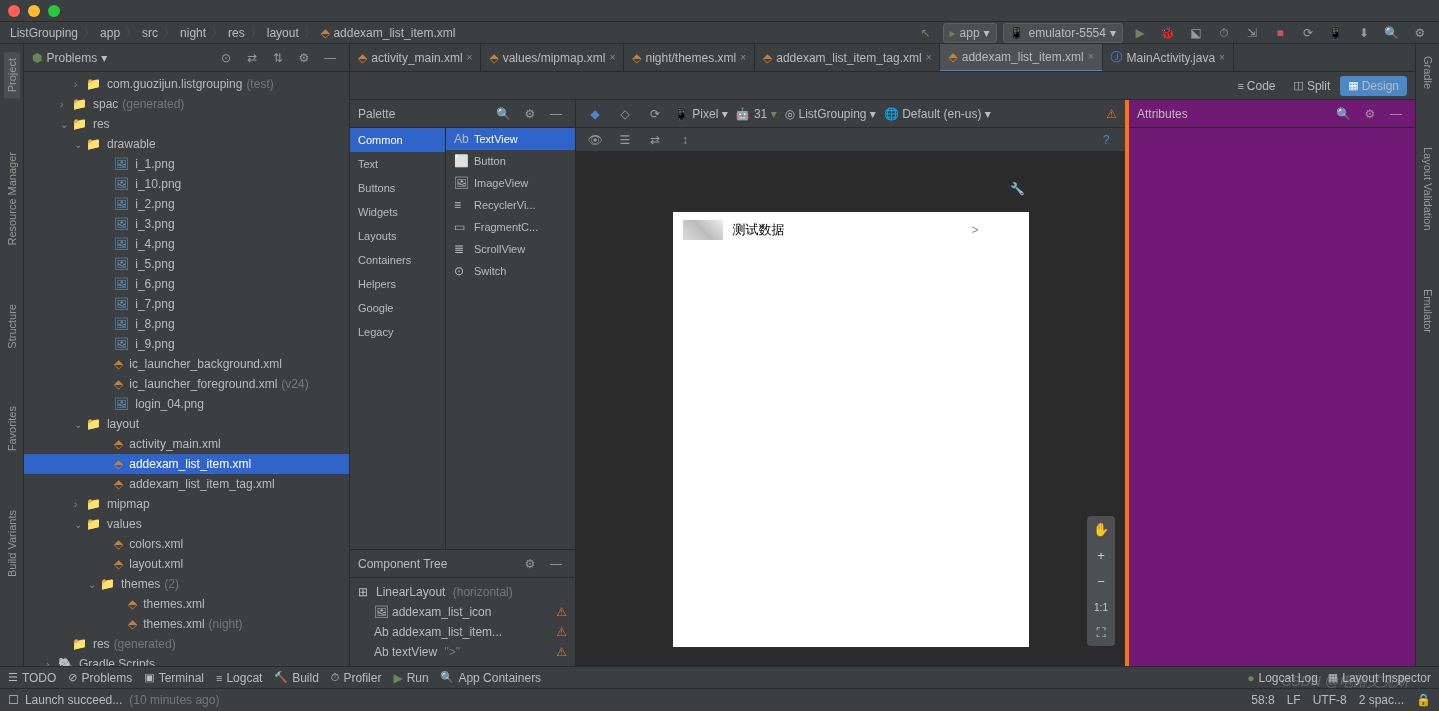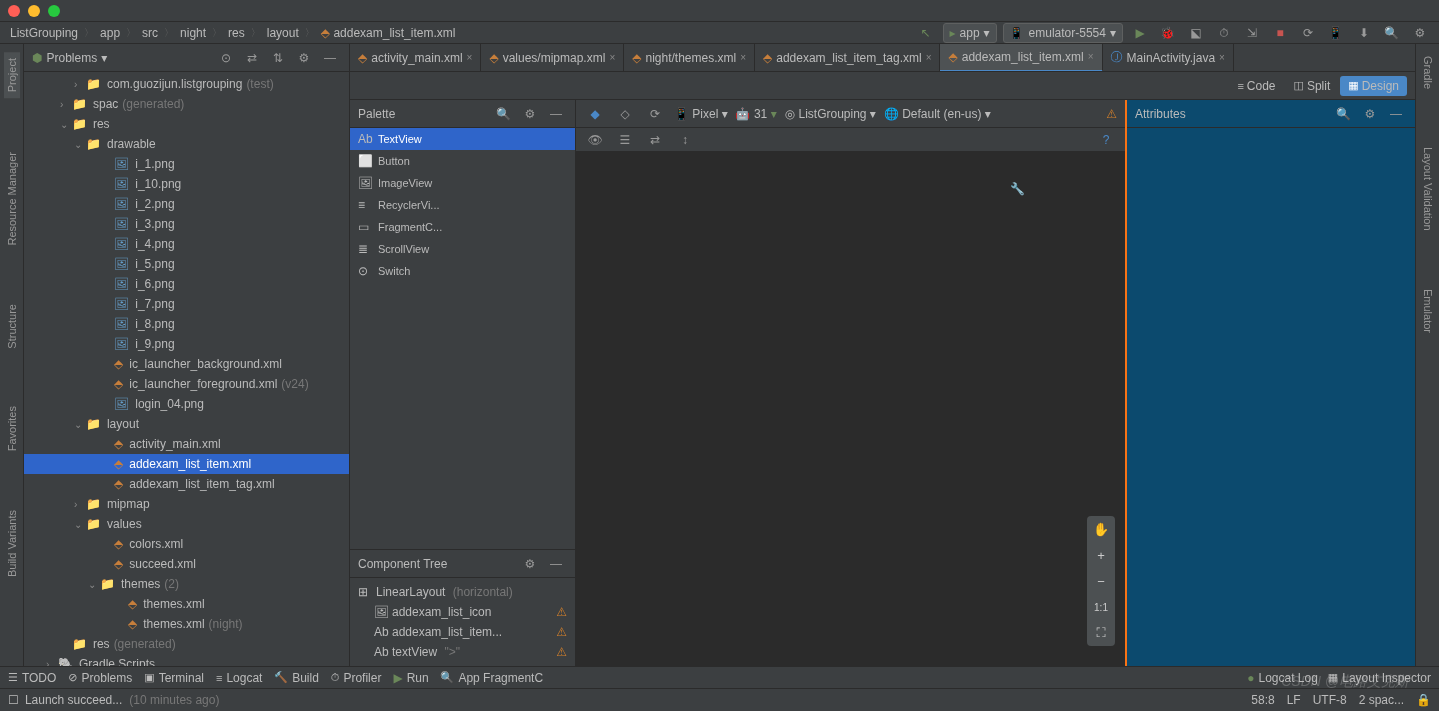--- a/index.html
+++ b/index.html
@@ -59,21 +59,21 @@
 .canvas-toolbar{height:28px;background:#3c3f41;display:flex;align-items:center;padding:0 8px;gap:8px;border-bottom:1px solid #2b2b2b;font-size:11px}
 .canvas-toolbar2{height:24px;background:#3c3f41;display:flex;align-items:center;padding:0 8px;gap:8px;border-bottom:1px solid #2b2b2b}
 .preview-wrap{flex:1;display:flex;align-items:flex-start;justify-content:center;padding-top:60px;position:relative}
 .device{width:356px;height:435px;background:#fff;position:relative}
 .device-row{display:flex;align-items:center;padding:8px 10px;gap:10px}
 .device-img{width:40px;height:20px;background:linear-gradient(45deg,#ddd,#bbb,#eee)}
 .device-text{color:#000;font-size:13px}
 .device-arrow{margin-left:auto;color:#888;margin-right:40px}
 .zoom-ctrl{position:absolute;right:10px;bottom:20px;background:#4c5052;border-radius:4px;display:flex;flex-direction:column}
 .zoom-btn{width:28px;height:26px;display:flex;align-items:center;justify-content:center;cursor:pointer;font-size:13px;color:#ccc}
-.attrs{width:290px;background:#0c4a6e;border-left:2px solid #f97316}
+.attrs{width:290px;background:#701a75;border-left:4px solid #f97316}
 .bottom-bar{height:22px;background:#3c3f41;border-top:1px solid #2b2b2b;display:flex;align-items:center;padding:0 8px;gap:12px}
 .bb-item{display:flex;align-items:center;gap:4px;cursor:pointer;font-size:11px}
 .bb-right{margin-left:auto;display:flex;gap:10px;align-items:center}
 .status-bar{height:22px;background:#3c3f41;border-top:1px solid #2b2b2b;display:flex;align-items:center;padding:0 8px;font-size:11px}
 .status-right{margin-left:auto;display:flex;gap:12px}
 .green{color:#6a8759}
 .watermark{position:absolute;bottom:20px;right:30px;color:rgba(200,200,200,0.3);font-size:14px;font-style:italic;pointer-events:none}
 </style>
 </head>
 <body>
@@ -271,21 +271,21 @@
           <span class="ti-label">values</span>
         </div>
         <div class="tree-item" style="padding-left: 78px;">
           <span class="ti-arrow"></span>
           <span class="ti-icon" style="color:#c67e3b">⬘</span>
           <span class="ti-label">colors.xml</span>
         </div>
         <div class="tree-item" style="padding-left: 78px;">
           <span class="ti-arrow"></span>
           <span class="ti-icon" style="color:#c67e3b">⬘</span>
-          <span class="ti-label">succeed.xml</span>
+          <span class="ti-label">layout.xml</span>
         </div>
         <div class="tree-item" style="padding-left: 64px;">
           <span class="ti-arrow">⌄</span>
           <span class="ti-icon" style="color:#87939a">📁</span>
           <span class="ti-label">themes</span>
           <span class="ti-dim">(2)</span>
         </div>
         <div class="tree-item" style="padding-left: 92px;">
           <span class="ti-arrow"></span>
           <span class="ti-icon" style="color:#c67e3b">⬘</span>
@@ -355,20 +355,31 @@
         <div style="flex:1;display:flex;flex-direction:column">
           <div class="panel-head">
             <span>Palette</span>
             <div class="panel-icons">
               <span class="icon-btn">🔍</span>
               <span class="icon-btn">⚙</span>
               <span class="icon-btn">—</span>
             </div>
           </div>
           <div class="palette-body">
+            <div class="pal-cats" id="pal-cats">
+                <div class="pal-cat active">Common</div>
+                <div class="pal-cat">Text</div>
+                <div class="pal-cat">Buttons</div>
+                <div class="pal-cat">Widgets</div>
+                <div class="pal-cat">Layouts</div>
+                <div class="pal-cat">Containers</div>
+                <div class="pal-cat">Helpers</div>
+                <div class="pal-cat">Google</div>
+                <div class="pal-cat">Legacy</div>
+              </div>
             <div class="pal-items" id="pal-items">
                 <div class="pal-item sel"><span style="width:16px;display:inline-block">Ab</span>TextView</div>
                 <div class="pal-item"><span style="width:16px;display:inline-block">⬜</span>Button</div>
                 <div class="pal-item"><span style="width:16px;display:inline-block">🖼</span>ImageView</div>
                 <div class="pal-item"><span style="width:16px;display:inline-block">≡</span>RecyclerVi...</div>
                 <div class="pal-item"><span style="width:16px;display:inline-block">▭</span>FragmentC...</div>
                 <div class="pal-item"><span style="width:16px;display:inline-block">≣</span>ScrollView</div>
                 <div class="pal-item"><span style="width:16px;display:inline-block">⊙</span>Switch</div>
               </div>
           </div>
@@ -420,20 +431,27 @@
         </div>
         <div class="canvas-toolbar2">
           <span class="icon-btn">👁</span>
           <span class="icon-btn">☰</span>
           <span class="icon-btn">⇄</span>
           <span class="icon-btn">↕</span>
           <span style="margin-left:auto;color:#4a88c7" class="icon-btn">?</span>
         </div>
         <div class="preview-wrap">
           <span style="position:absolute;top:30px;right:100px;color:#999">🔧</span>
+          <div class="device">
+            <div class="device-row">
+              <div class="device-img"></div>
+              <span class="device-text">测试数据</span>
+              <span class="device-arrow">&gt;</span>
+            </div>
+          </div>
           <div class="zoom-ctrl">
             <span class="zoom-btn">✋</span>
             <span class="zoom-btn">+</span>
             <span class="zoom-btn">−</span>
             <span class="zoom-btn" style="font-size:10px">1:1</span>
             <span class="zoom-btn">⛶</span>
           </div>
         </div>
       </div>
 
@@ -461,21 +479,21 @@
   <span class="bb-item">☰ <span>TODO</span></span>
   <span class="bb-item">⊘ <span>Problems</span></span>
   <span class="bb-item">▣ <span>Terminal</span></span>
   <span class="bb-item">≡ <span>Logcat</span></span>
   <span class="bb-item">🔨 <span>Build</span></span>
   <span class="bb-item">⏱ <span>Profiler</span></span>
   <span class="bb-item">
       <span class="green">▶</span> 
       <span>Run</span>
     </span>
-  <span class="bb-item">🔍 <span>App FragmentC</span></span>
+  <span class="bb-item">🔍 <span>App Containers</span></span>
   <div class="bb-right">
     <span class="bb-item">
         <span style="color:#6a8759">●</span> 
         <span>Logcat Log</span>
       </span>
     <span class="bb-item">▦ <span>Layout Inspector</span></span>
   </div>
 </div>
 
 <div class="status-bar">

